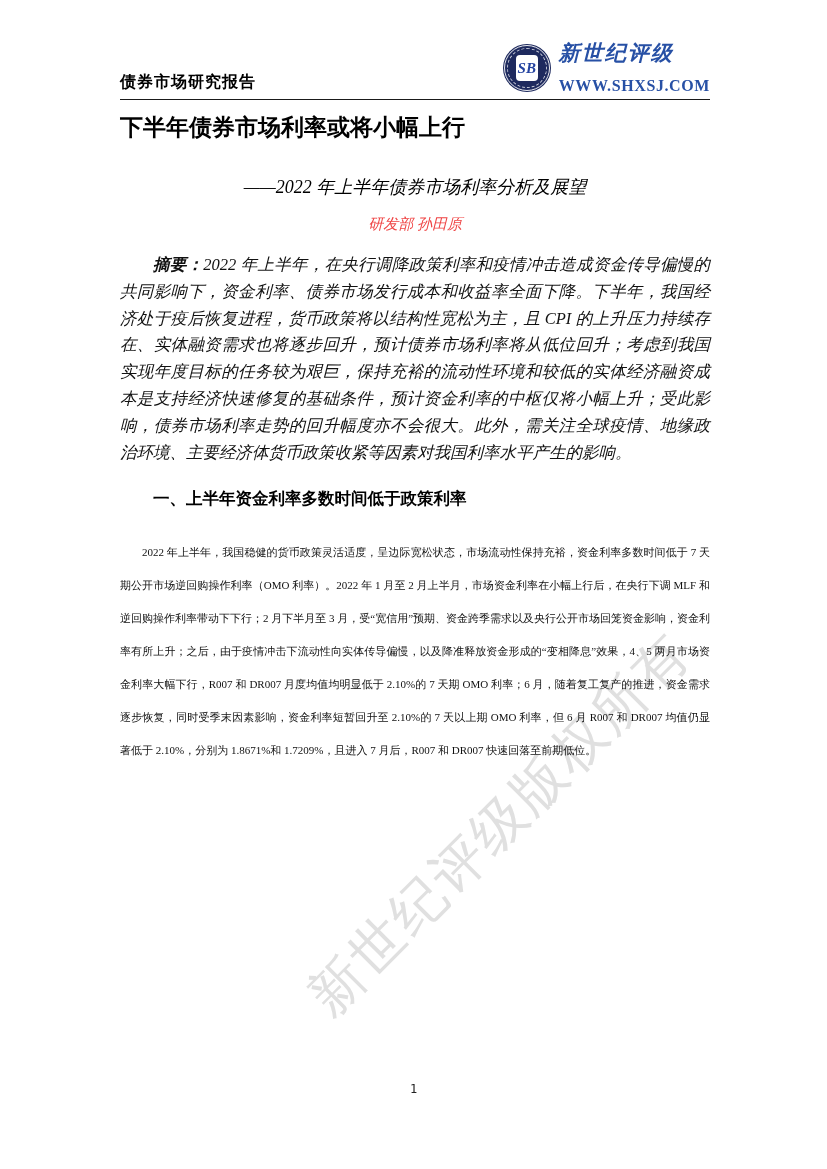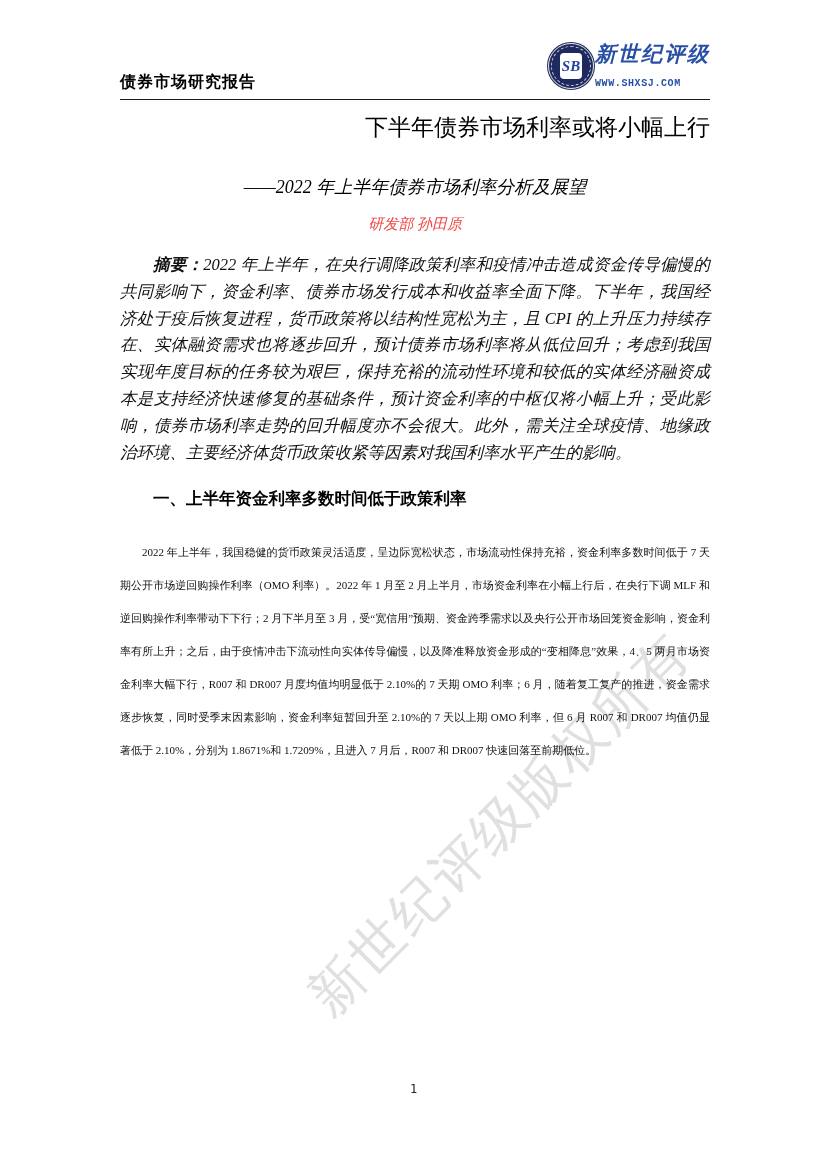--- a/index.html
+++ b/index.html
@@ -17,21 +17,21 @@
     font-family:"Liberation Sans", sans-serif;
     font-weight:bold;font-size:16px;color:#000000;
     letter-spacing:1px;
   }
   .header-rule{
     position:absolute;left:120px;right:117px;top:99px;
     border-top:1.6px solid #1a1a1a;height:0;
   }
   .logo-block{
     position:absolute;top:42px;right:117px;
-    display:flex;align-items:center;
+    display:flex;align-items:center;gap:8px;
   }
   .logo-badge{
     width:48px;height:48px;border-radius:50%;
     background:#1e2a5e;position:relative;flex:0 0 auto;
   }
   .logo-badge .ring{
     position:absolute;inset:4px;border-radius:50%;
     border:1px dashed rgba(255,255,255,0.75);
   }
   .logo-badge .ring2{
@@ -47,42 +47,42 @@
     color:#2443a0;font-family:"Liberation Serif", serif;
     font-weight:bold;font-style:italic;font-size:15px;
   }
   .brand-text{display:flex;flex-direction:column;line-height:1.1;}
   .brand-name{
     font-family:"Liberation Serif", serif;
     font-weight:bold;font-style:italic;
     font-size:21px;color:#2750a5;letter-spacing:2px;
   }
   .brand-site{
-    font-family:Liberation Mono, monospace;
-    font-weight:bold;font-size:10px;color:#2750a5;letter-spacing:0.6px;
+    font-family:Liberation Serif, serif;
+    font-weight:bold;font-size:16px;color:#2750a5;letter-spacing:0.6px;
     margin-top:12px;
   }
   
   .watermark{
     position:absolute;left:235px;top:788px;width:530px;
     text-align:center;
     transform:rotate(-45deg);
     font-size:54px;color:#e0e0e0;
     letter-spacing:3px;white-space:nowrap;
     z-index:0;user-select:none;
   }
   
   .main{
     position:absolute;left:120px;right:117px;top:108px;
     z-index:1;
   }
   .doc-title{
-    margin:4px 0 0 0;text-align:right;
+    margin:4px 0 0 0;text-align:left;
     font-family:"Liberation Sans", sans-serif;
-    font-weight:normal;font-size:23px;color:#000000;
+    font-weight:bold;font-size:23px;color:#000000;
   }
   .doc-subtitle{
     margin-top:32px;text-align:center;
     font-style:italic;font-size:18px;color:#000000;
   }
   .doc-byline{
     margin-top:16px;text-align:center;
     font-style:italic;font-size:15px;color:#ef4444;
   }
   .abstract{

